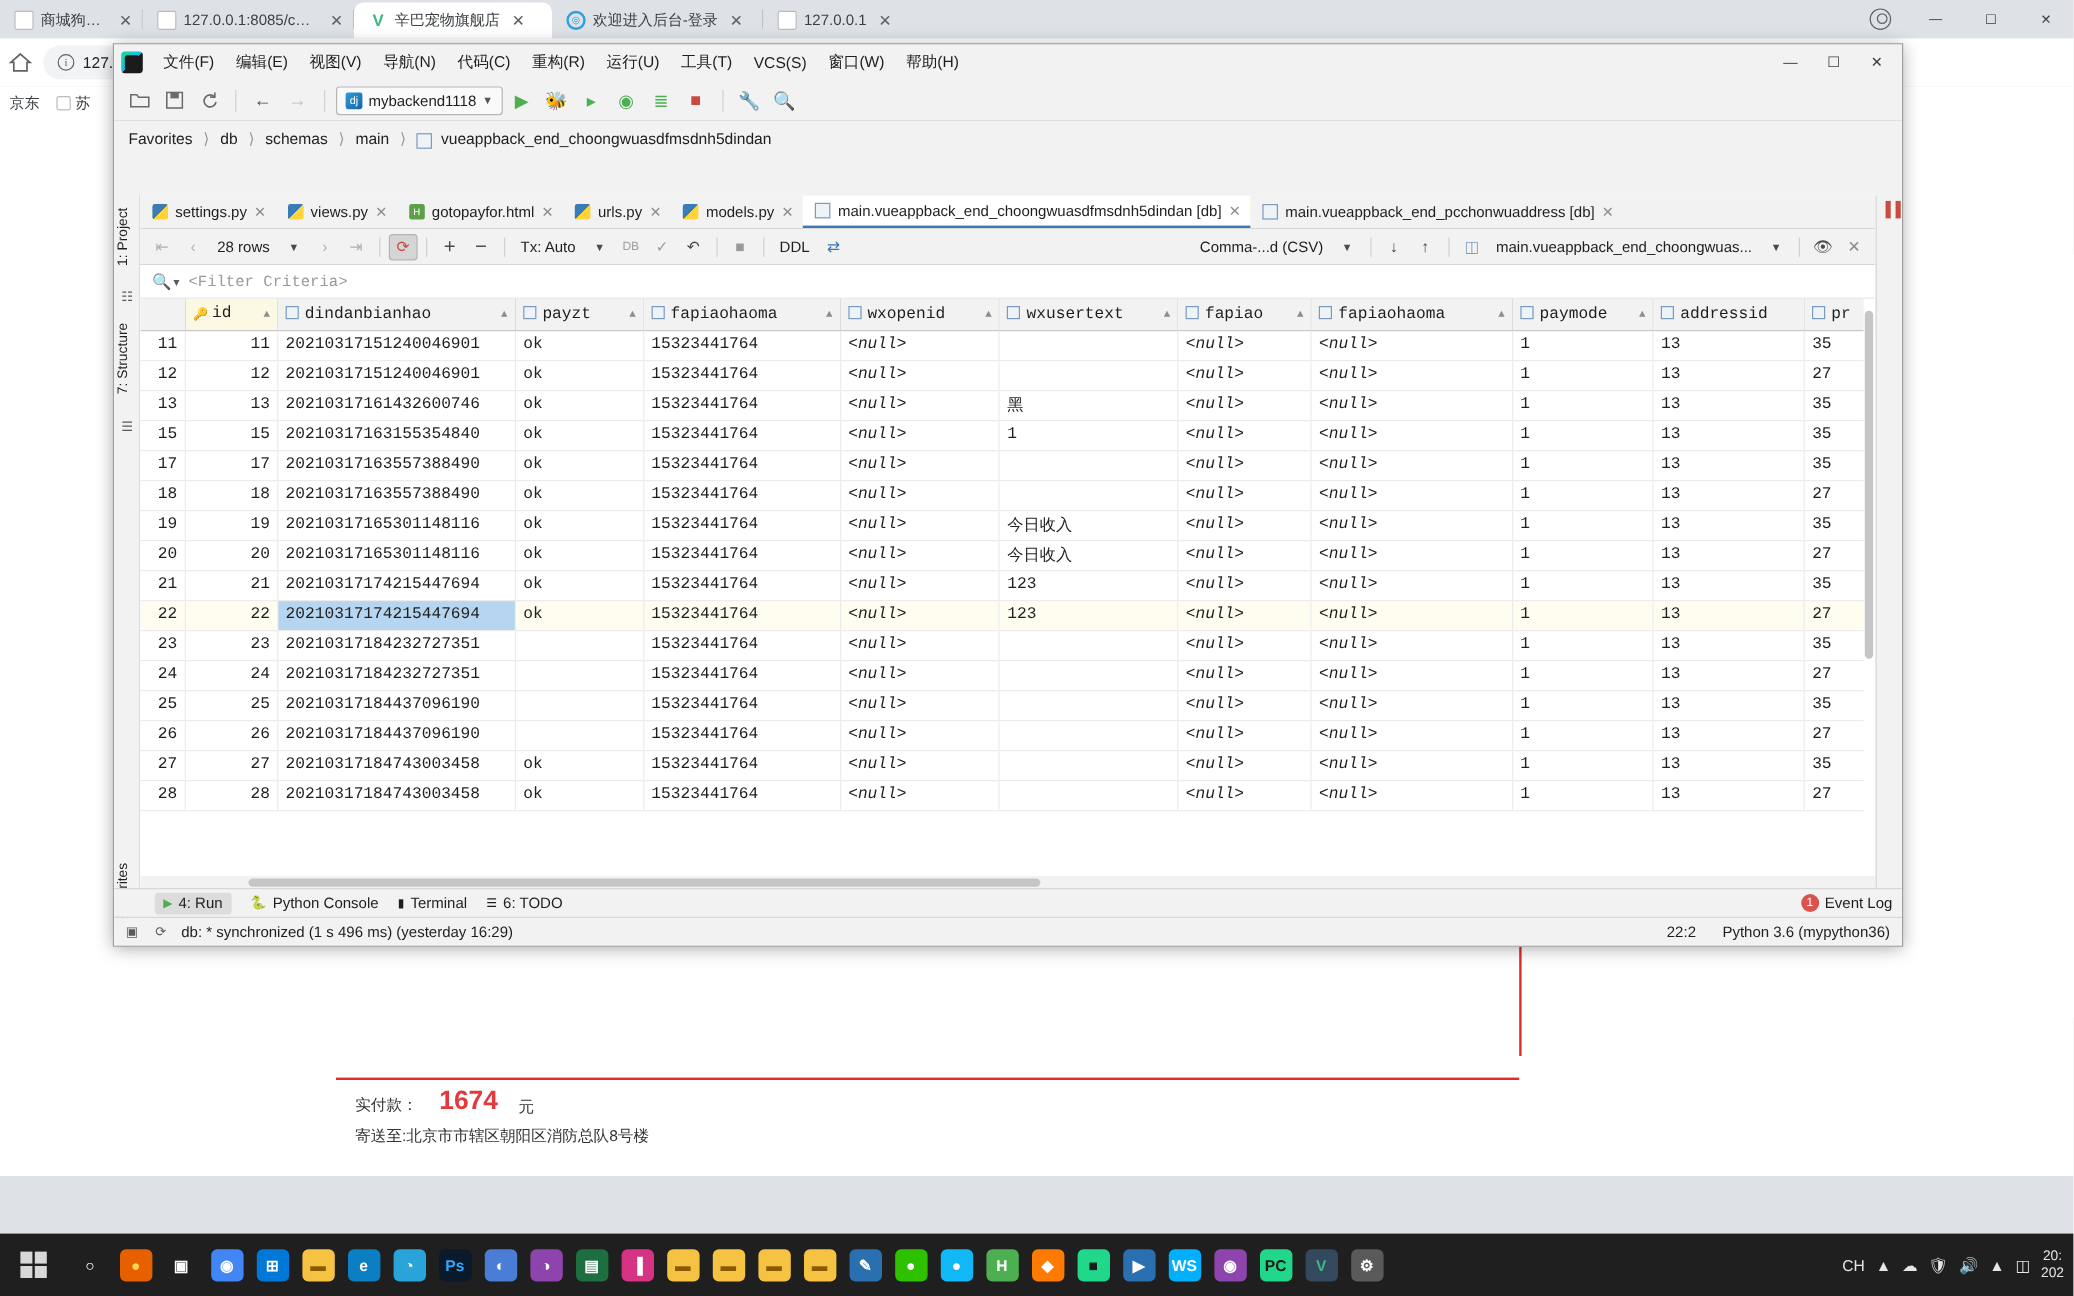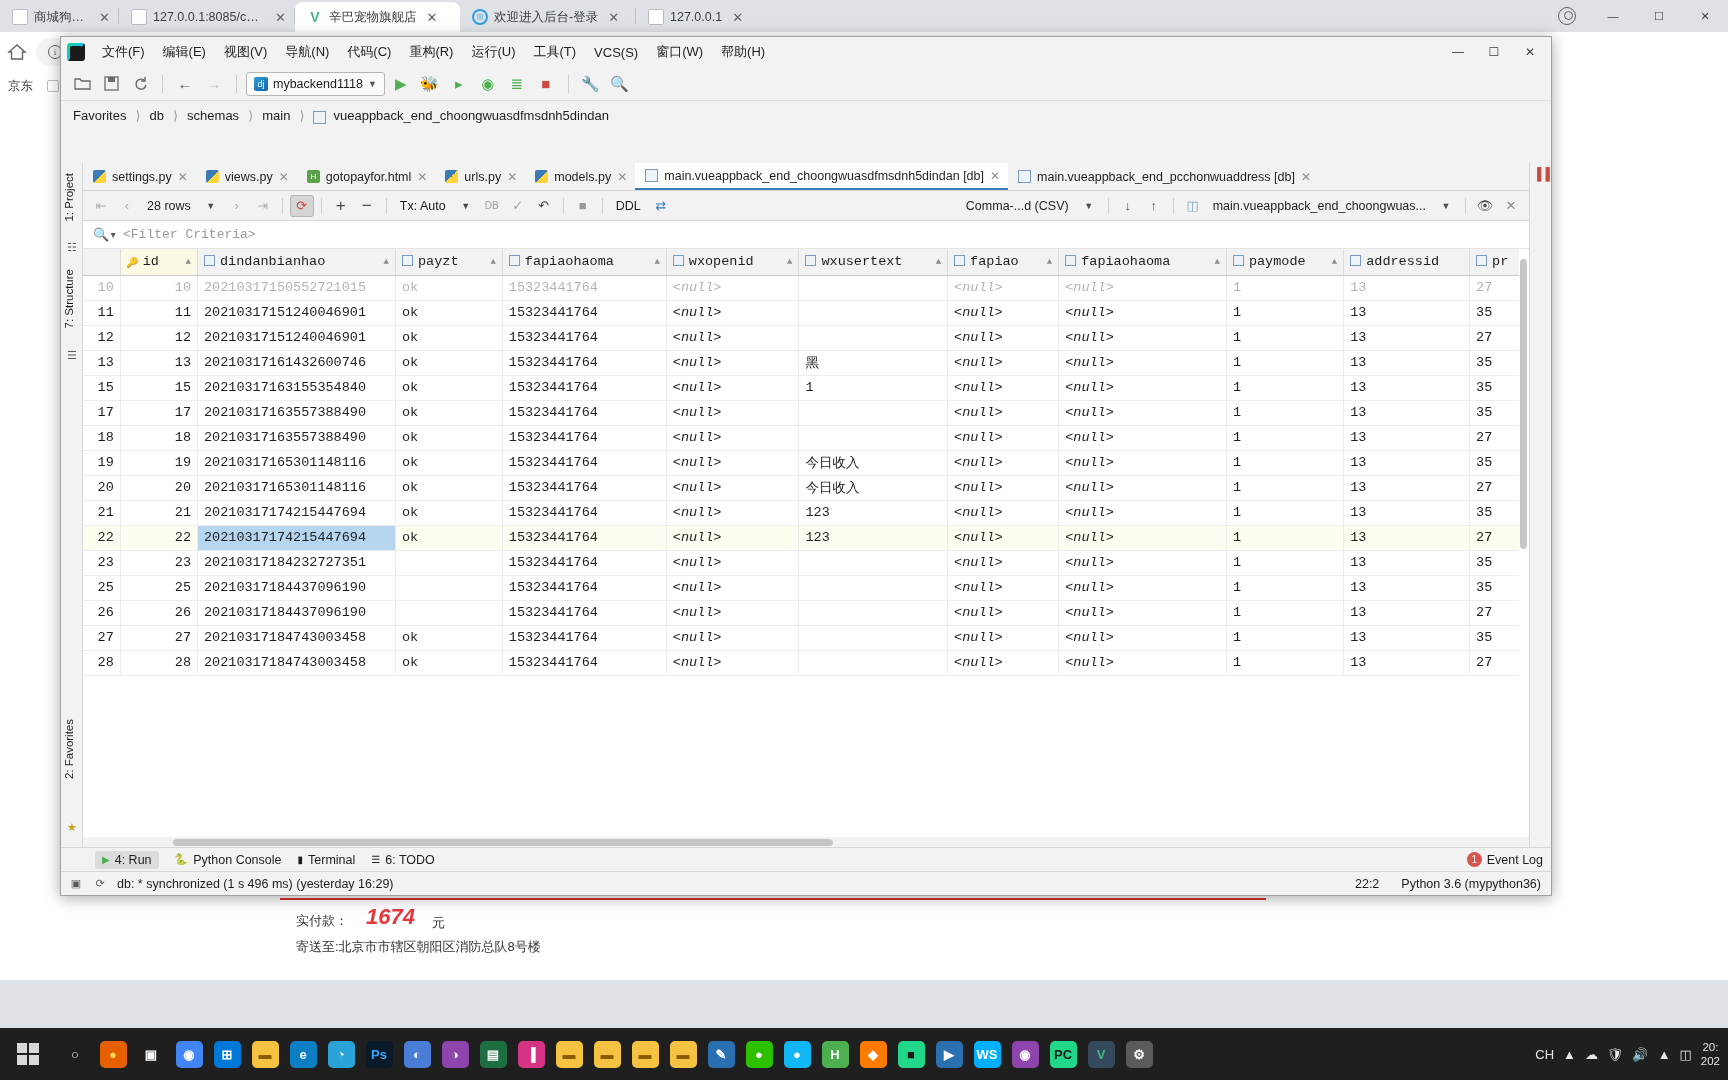--- a/index.html
+++ b/index.html
@@ -53,21 +53,21 @@
       padding-left:8px; font-size:12.5px; color:#3c4043; }
   .bm { display:flex; align-items:center; gap:4px; }
 
   #page-content { position:absolute; left:0; top:100px; width:1728px;
                   height:880px; background:#ffffff; }
   .pg-red-line { position:absolute; background:#d93025; }
   .pg-txt { position:absolute; font-size:13px; color:#333; }
   .pg-amount { position:absolute; font-size:22px; color:#e4393c; font-weight:bold; }
 
   
-  #pycharm { position:absolute; left:60px; top:36px; width:1492px; height:860px;
+  #pycharm { position:absolute; left:94px; top:36px; width:1492px; height:753px;
              background:#f2f2f2; border:1px solid #a0a0a0;
              box-shadow:0 2px 14px rgba(0,0,0,.35); overflow:hidden; }
 
   #pc-menubar { height:30px; background:#f2f2f2; display:flex; align-items:center;
                 padding-left:6px; position:relative; }
   #pc-appicon { width:18px; height:18px; margin-right:8px; border-radius:3px;
                 background:linear-gradient(135deg,#21d789 0%,#07c3f2 50%,#1a1a1a 50%);
                 position:relative; }
   #pc-appicon:after{content:"";position:absolute;left:3px;top:3px;width:12px;height:12px;
                 background:#1b1b1b;border-radius:2px;}
@@ -273,21 +273,21 @@
     <div class="bm">
       <span class="favicon fav-doc" style="width:12px;height:12px;"></span>
       <span>苏</span>
     </div>
   </div>
 
   <div id="page-content">
     <div class="pg-red-line" style="left:1266px; top:0; width:2px; height:780px;"></div>
     <div class="pg-red-line" style="left:280px; top:798px; width:986px; height:2px;"></div>
     <span class="pg-txt" style="left:296px; top:812px;">实付款：</span>
-    <span class="pg-amount" style="left:366px; top:804px;font-style:italic;">1674</span>
+    <span class="pg-amount" style="left:366px; top:804px;">1674</span>
     <span class="pg-txt" style="left:432px; top:814px;">元</span>
     <span class="pg-txt" style="left:296px; top:838px;">寄送至:北京市市辖区朝阳区消防总队8号楼</span>
   </div>
 </div>
 
 <div id="pycharm">
 
   <div id="pc-menubar">
     <div id="pc-appicon"></div>
     <div class="menu-item">文件(F)</div>
@@ -498,34 +498,20 @@
               </th>
               <th style="width:128px;">
                 <span class="colico"></span><span>addressid</span>
               </th>
               <th style="width:60px;">
                 <span class="colico"></span><span>pr</span>
               </th>
             </tr>
           </thead>
           <tbody id="grid-body">
-              <tr style="opacity: 0.35;">
-                <td class="rownum" style="width: 38px;">10</td>
-                <td class="numcell" style="width: 80px;">10</td>
-                <td style="width: 200px;">20210317150552721015</td>
-                <td style="width: 110px;">ok</td>
-                <td style="width: 168px;">15323441764</td>
-                <td class="nullcell" style="width: 136px;">&lt;null&gt;</td>
-                <td style="width: 152px;"></td>
-                <td class="nullcell" style="width: 114px;">&lt;null&gt;</td>
-                <td class="nullcell" style="width: 172px;">&lt;null&gt;</td>
-                <td style="width: 120px;">1</td>
-                <td style="width: 128px;">13</td>
-                <td style="width: 60px;">27</td>
-              </tr>
               <tr>
                 <td class="rownum" style="width: 38px;">11</td>
                 <td class="numcell" style="width: 80px;">11</td>
                 <td style="width: 200px;">20210317151240046901</td>
                 <td style="width: 110px;">ok</td>
                 <td style="width: 168px;">15323441764</td>
                 <td class="nullcell" style="width: 136px;">&lt;null&gt;</td>
                 <td style="width: 152px;"></td>
                 <td class="nullcell" style="width: 114px;">&lt;null&gt;</td>
                 <td class="nullcell" style="width: 172px;">&lt;null&gt;</td>
@@ -665,20 +651,34 @@
                 <td style="width: 200px;">20210317184232727351</td>
                 <td style="width: 110px;"></td>
                 <td style="width: 168px;">15323441764</td>
                 <td class="nullcell" style="width: 136px;">&lt;null&gt;</td>
                 <td style="width: 152px;"></td>
                 <td class="nullcell" style="width: 114px;">&lt;null&gt;</td>
                 <td class="nullcell" style="width: 172px;">&lt;null&gt;</td>
                 <td style="width: 120px;">1</td>
                 <td style="width: 128px;">13</td>
                 <td style="width: 60px;">35</td>
+              </tr>
+              <tr>
+                <td class="rownum" style="width: 38px;">24</td>
+                <td class="numcell" style="width: 80px;">24</td>
+                <td style="width: 200px;">20210317184232727351</td>
+                <td style="width: 110px;"></td>
+                <td style="width: 168px;">15323441764</td>
+                <td class="nullcell" style="width: 136px;">&lt;null&gt;</td>
+                <td style="width: 152px;"></td>
+                <td class="nullcell" style="width: 114px;">&lt;null&gt;</td>
+                <td class="nullcell" style="width: 172px;">&lt;null&gt;</td>
+                <td style="width: 120px;">1</td>
+                <td style="width: 128px;">13</td>
+                <td style="width: 60px;">27</td>
               </tr>
               <tr>
                 <td class="rownum" style="width: 38px;">25</td>
                 <td class="numcell" style="width: 80px;">25</td>
                 <td style="width: 200px;">20210317184437096190</td>
                 <td style="width: 110px;"></td>
                 <td style="width: 168px;">15323441764</td>
                 <td class="nullcell" style="width: 136px;">&lt;null&gt;</td>
                 <td style="width: 152px;"></td>
                 <td class="nullcell" style="width: 114px;">&lt;null&gt;</td>

